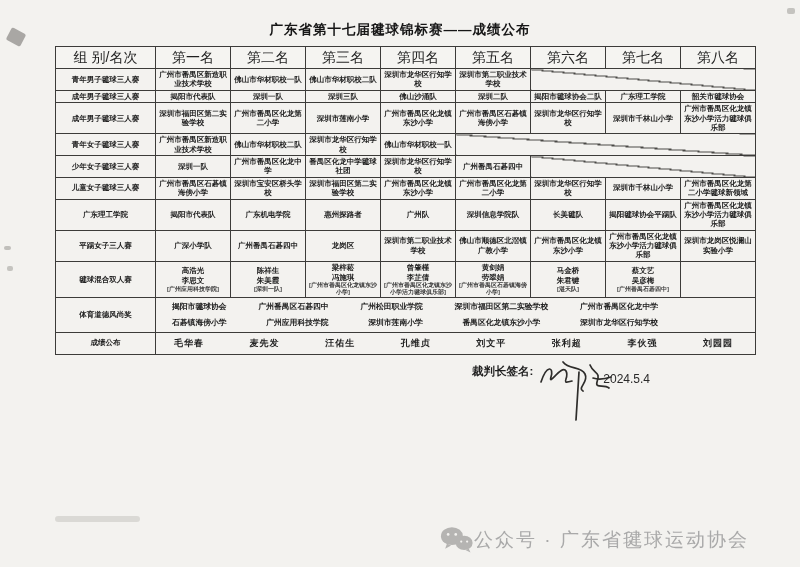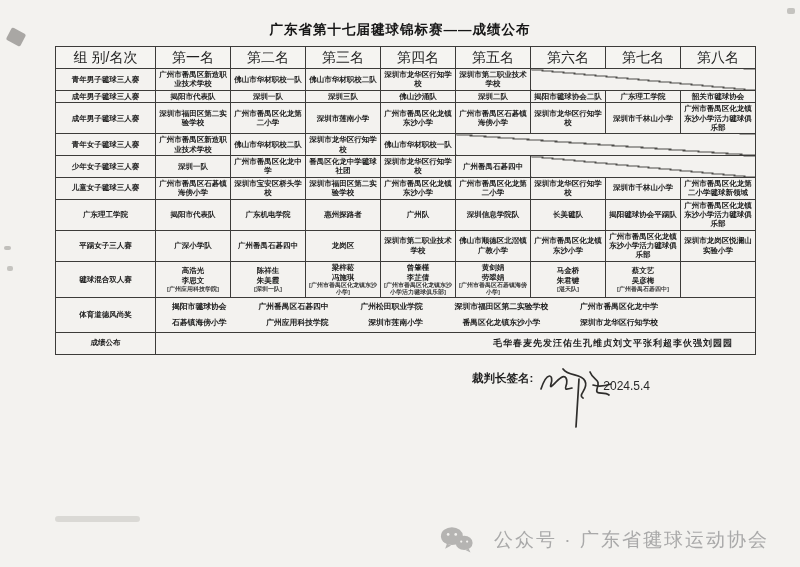--- a/index.html
+++ b/index.html
@@ -61,51 +61,51 @@
   td.pair .pname{font-size:7.5px;line-height:1.3;}
   td.pair .pteam{font-size:6px;line-height:1.15;color:#3a3a3a;font-weight:600;}
   td.orgs .line{
     display:flex;
     justify-content:space-between;
     padding:3px 95px 3px 14px;
     font-size:7.8px;
   }
   td.nmrow .line{
     display:flex;
-    justify-content:flex-end;
+    justify-content:space-between;
     padding:4px 20px 4px 16px;
     font-size:9px;
     letter-spacing:1px;
   }
   .sig-row{
     display:flex;
     align-items:flex-start;
     justify-content:flex-end;
-    margin:10px 150px 0 0;
+    margin:3px 150px 0 0;
     height:34px;
   }
   .sig-label{
     font-size:11.5px;
     font-weight:bold;
     padding-top:6px;
   }
   .sig-svg{overflow:visible;margin-left:2px;}
   .sig-date{
     font-size:12px;
     color:#2a2a2a;
     margin-left:-18px;
     padding-top:14px;
   }
   .footer{
     position:absolute;
     left:440px;
     bottom:14px;
     display:flex;
     align-items:center;
-    gap:20px;
+    gap:0;
     color:#a9a9a9;
   }
   .footer-text{
     font-size:19px;
     letter-spacing:2px;
     white-space:nowrap;
   }
   .artifact{position:absolute;pointer-events:none;}
   .a1{left:8px;top:30px;width:16px;height:14px;background:#6b6a66;opacity:.55;transform:rotate(28deg);border-radius:2px;}
   .a2{left:4px;top:246px;width:7px;height:4px;background:#8d8c88;opacity:.5;border-radius:2px;}

